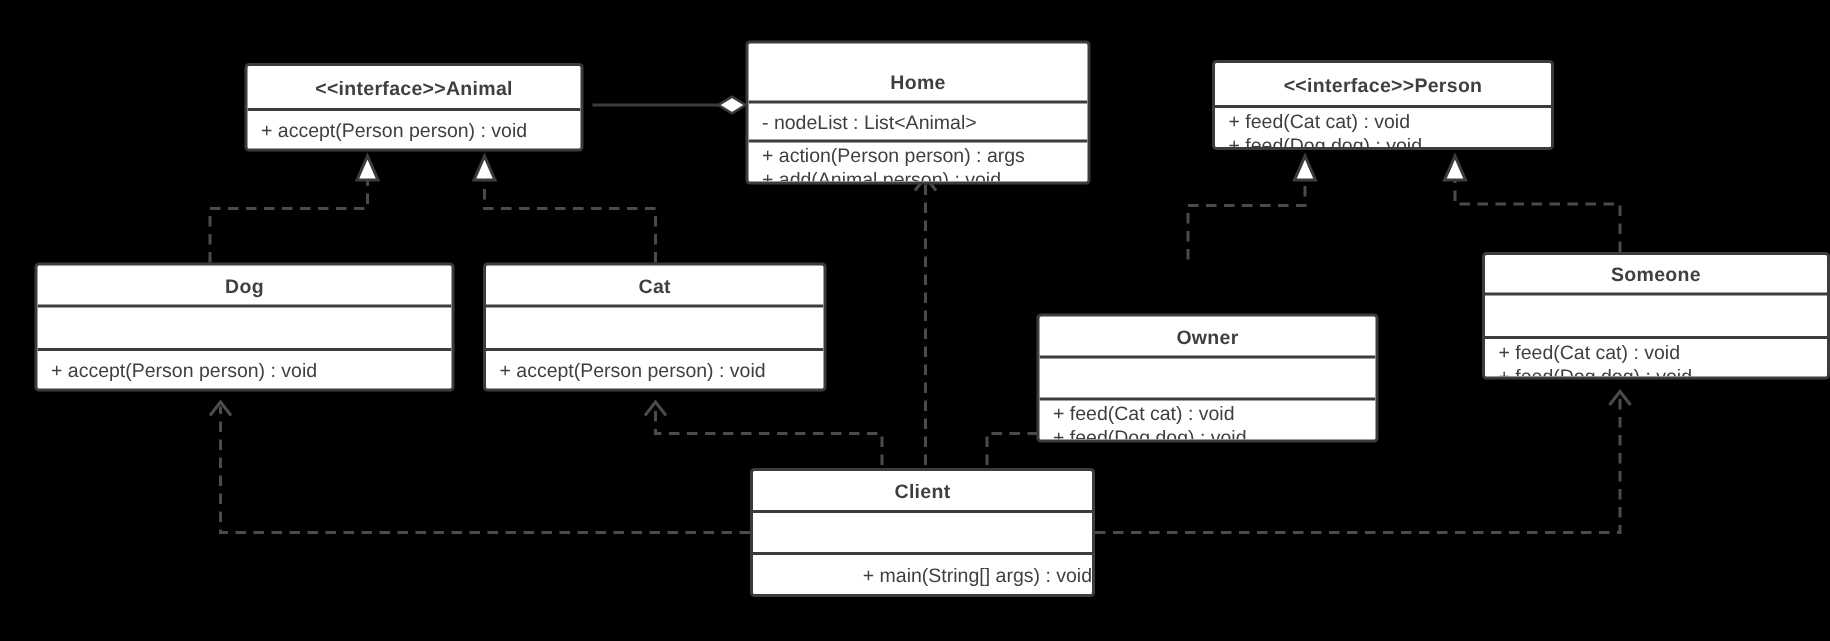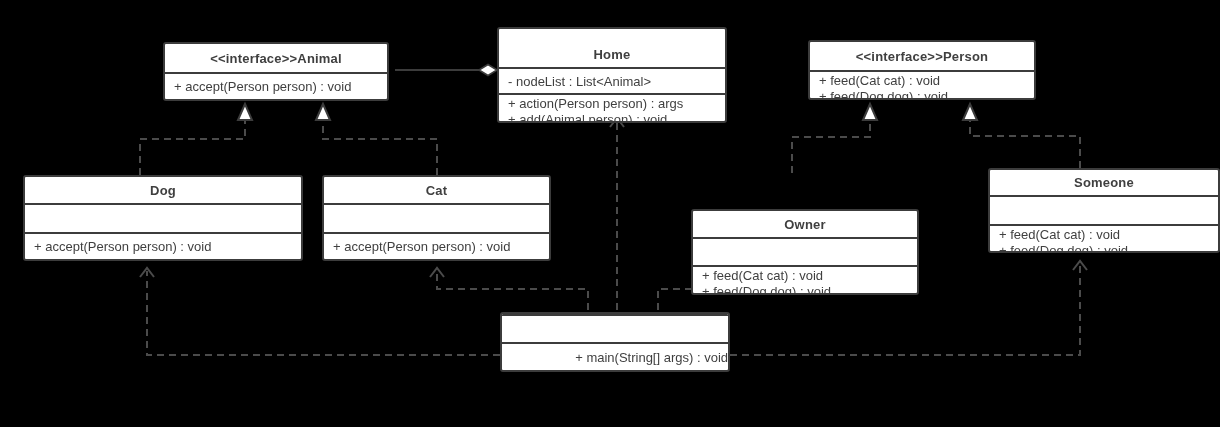--- a/index.html
+++ b/index.html
@@ -168,19 +168,20 @@
   <div class="uml-box" style="left:965px; top:168px; width:232px;margin-left:23px;">
     <div class="uml-title" style="height:25px;">Someone</div>
     <div class="uml-sec sec-empty" style="height:29px;"></div>
     <div class="uml-sec sec-lines" style="height:27px;">
       <div>+ feed(Cat cat) : void</div>
       <div>+ feed(Dog dog) : void</div>
     </div>
   </div>
 
   <div class="uml-box" style="left:500px; top:312px; width:230px;">
+    <div class="uml-title" style="height:26px;">Client</div>
     <div class="uml-sec sec-empty" style="height:28px;"></div>
     <div class="uml-sec sec-center" style="height:28px;justify-content:flex-end;">
       <span>+ main(String[] args) : void</span>
     </div>
   </div>
 
 </div>
 
 </body></html>

